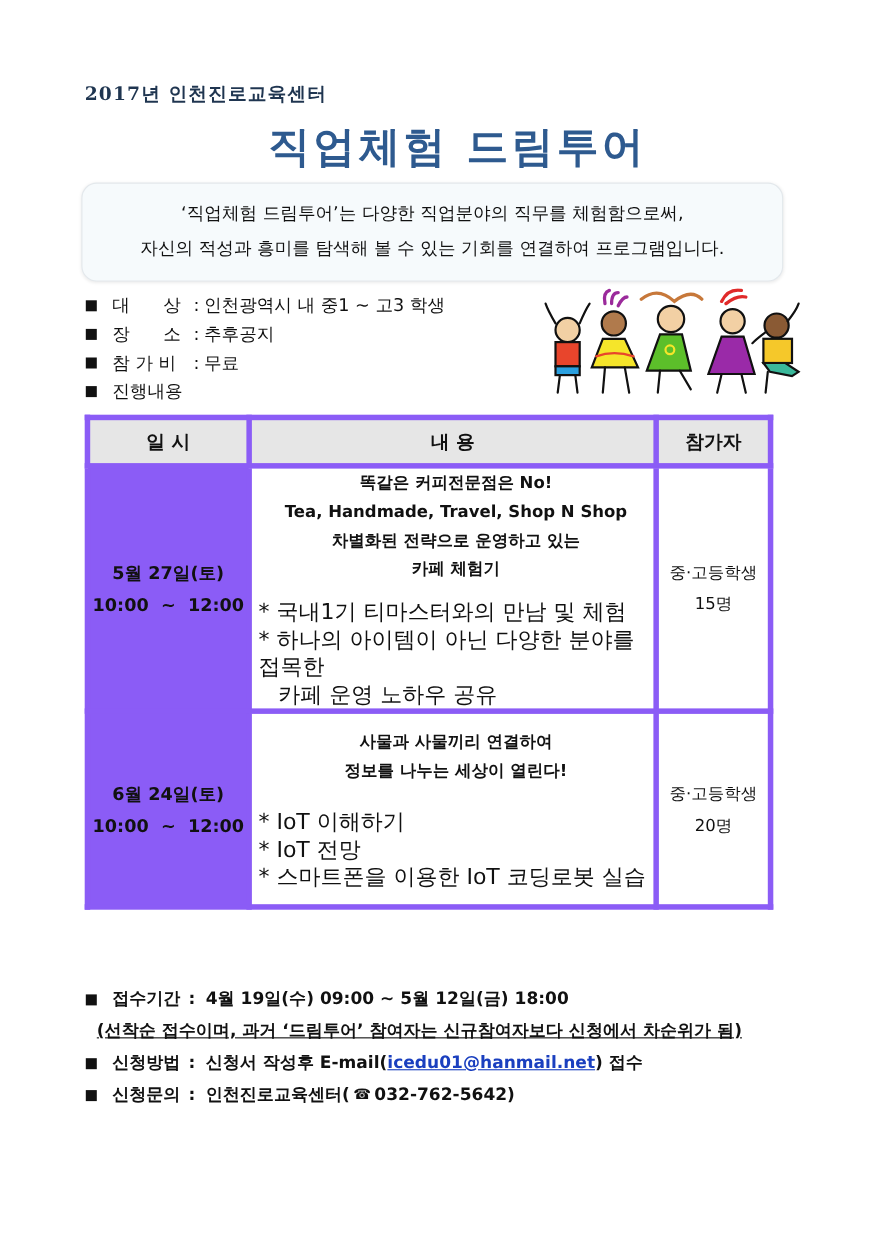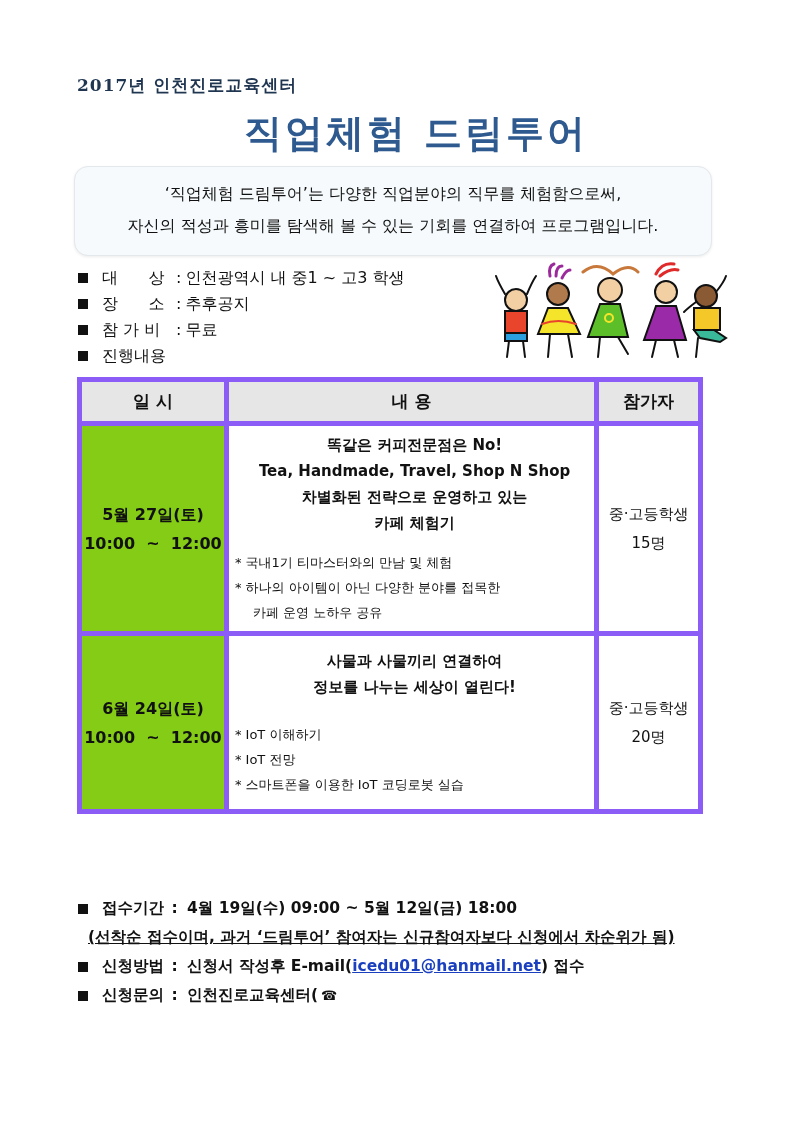--- a/index.html
+++ b/index.html
@@ -51,29 +51,29 @@
       border-collapse: collapse;
       font-size: 15px;
     }
     table.schedule td, table.schedule th {
       border: 5px solid #8b5cf6; vertical-align: middle;
     }
     table.schedule th {
       background: #e6e6e6; height: 44px; font-size: 17px; font-weight: bold;
     }
     td.date-cell {
-      background: #84cc16; width: 147px; text-align: center;
+      background: #8b5cf6; width: 147px; text-align: center;
       font-weight: bold; font-size: 16px; line-height: 29px;
     }
     td.content-cell { width: 374px; padding: 0 0 0 6px; }
     td.participant-cell { width: 105px; text-align: center; line-height: 29px; font-size: 15px; }
     .content-headline {
       text-align: center; font-weight: bold; line-height: 26px; font-size: 15px;
     }
-    .content-bullets { line-height: 25px; font-size: 13px; margin-top: 14px; }
+    .content-bullets { line-height: 25px; font-size: 20px; margin-top: 14px; }
     .content-bullets .indent { padding-left: 18px; }
     .row1 { height: 210px; }
     .row2 { height: 178px; }
     .row3 { height: 64px; }
     .footer { position: absolute; left: 78px; top: 894px; font-size: 15.5px; font-weight: bold; }
     .footer-line { height: 29px; line-height: 29px; display: flex; align-items: center; white-space: nowrap; }
     .footer-line.note { padding-left: 10px; font-weight: bold; }
     .underline { text-decoration: underline; }
     .link-blue { color: #1a3fbf; text-decoration: underline; }
     .link-purple { color: #7a1f8a; text-decoration: underline; }
@@ -222,14 +222,15 @@
     <span>신청서 작성후 E-mail(</span>
     <a class="link-blue">icedu01@hanmail.net</a>
     <span>) 접수</span>
   </div>
   <div class="footer-line">
     <span class="bullet"></span>
     <span>신청문의</span>
     <span class="colon">&nbsp;:&nbsp;</span>
     <span>인천진로교육센터(</span>
     <span class="phone-icon">☎</span>
+    <span>032-762-5642)</span>
   </div>
 </div>
 
 </body></html>

